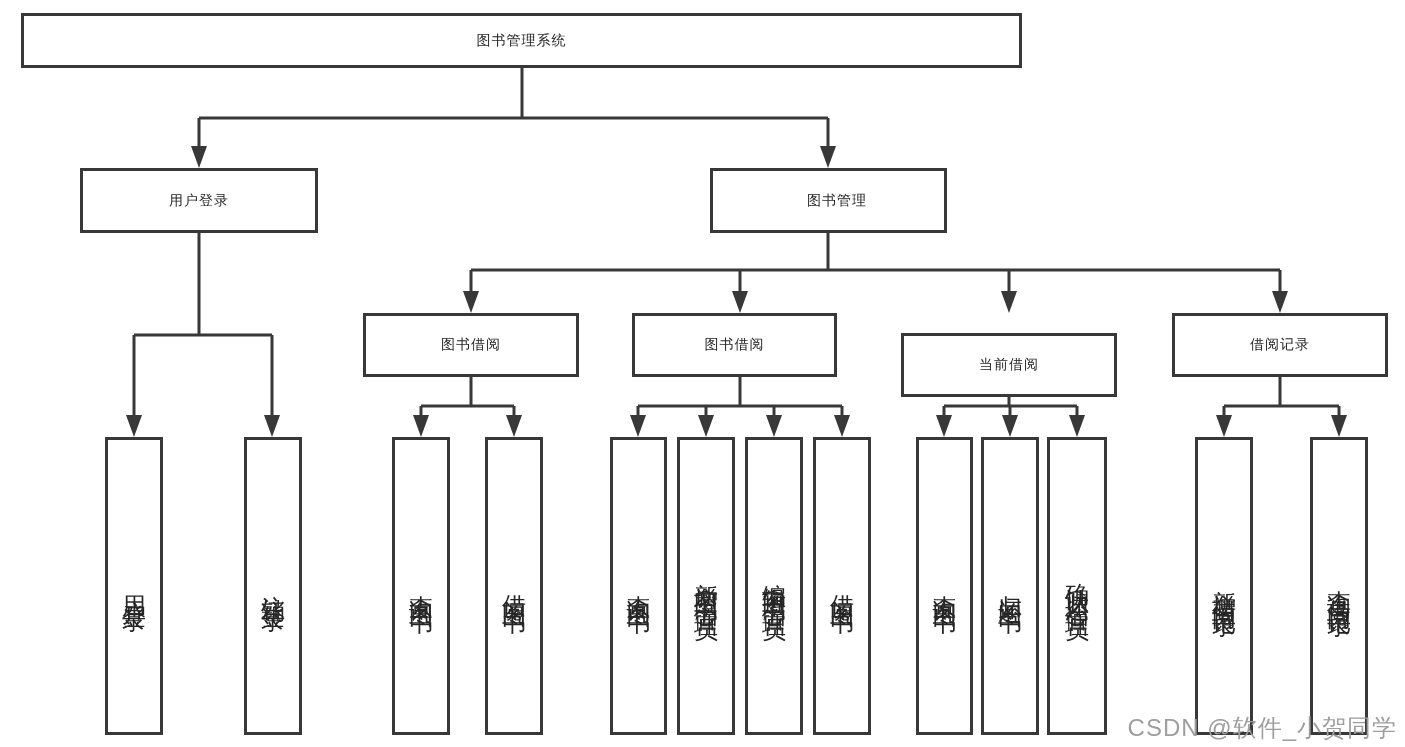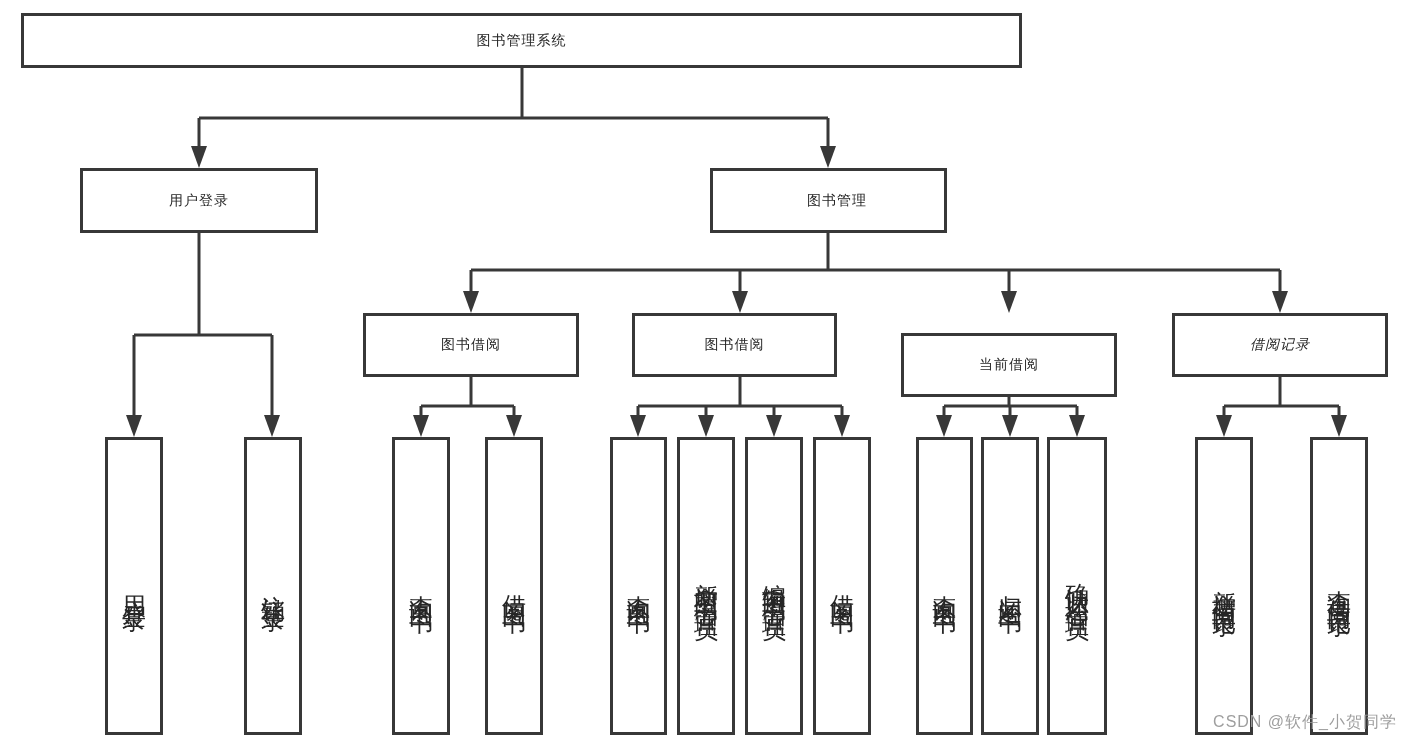--- a/index.html
+++ b/index.html
@@ -44,21 +44,21 @@
     writing-mode: vertical-rl;
     font-size: 24px;
     letter-spacing: 5px;
     line-height: 1;
     white-space: nowrap;
   }
   .watermark {
     position: absolute;
     top: 712px;
     right: 8px;
-    font-size: 16px;
+    font-size: 24px;
     color: #9e9e9e;
     letter-spacing: 1px;
     white-space: nowrap;
   }
 </style>
 </head>
 <body>
 
 <div class="stage">
 
@@ -115,21 +115,21 @@
 
   <div class="node h" style="left:363px; top:313px; width:216px; height:64px;">
     <span>图书借阅</span>
   </div>
   <div class="node h" style="left:632px; top:313px; width:205px; height:64px;">
     <span>图书借阅</span>
   </div>
   <div class="node h" style="left:901px; top:313px; width:216px; height:64px;margin-top:20px;">
     <span>当前借阅</span>
   </div>
-  <div class="node h" style="left:1172px; top:313px; width:216px; height:64px;font-style:italic;">
+  <div class="node h" style="left:1172px; top:313px; width:216px; height:64px;">
     <span>借阅记录</span>
   </div>
 
   <div class="node v" style="left:105px; top:437px; width:58px; height:298px;">
     <span>用户登录</span>
   </div>
   <div class="node v" style="left:244px; top:437px; width:58px; height:298px;">
     <span>注销登录</span>
   </div>
 

